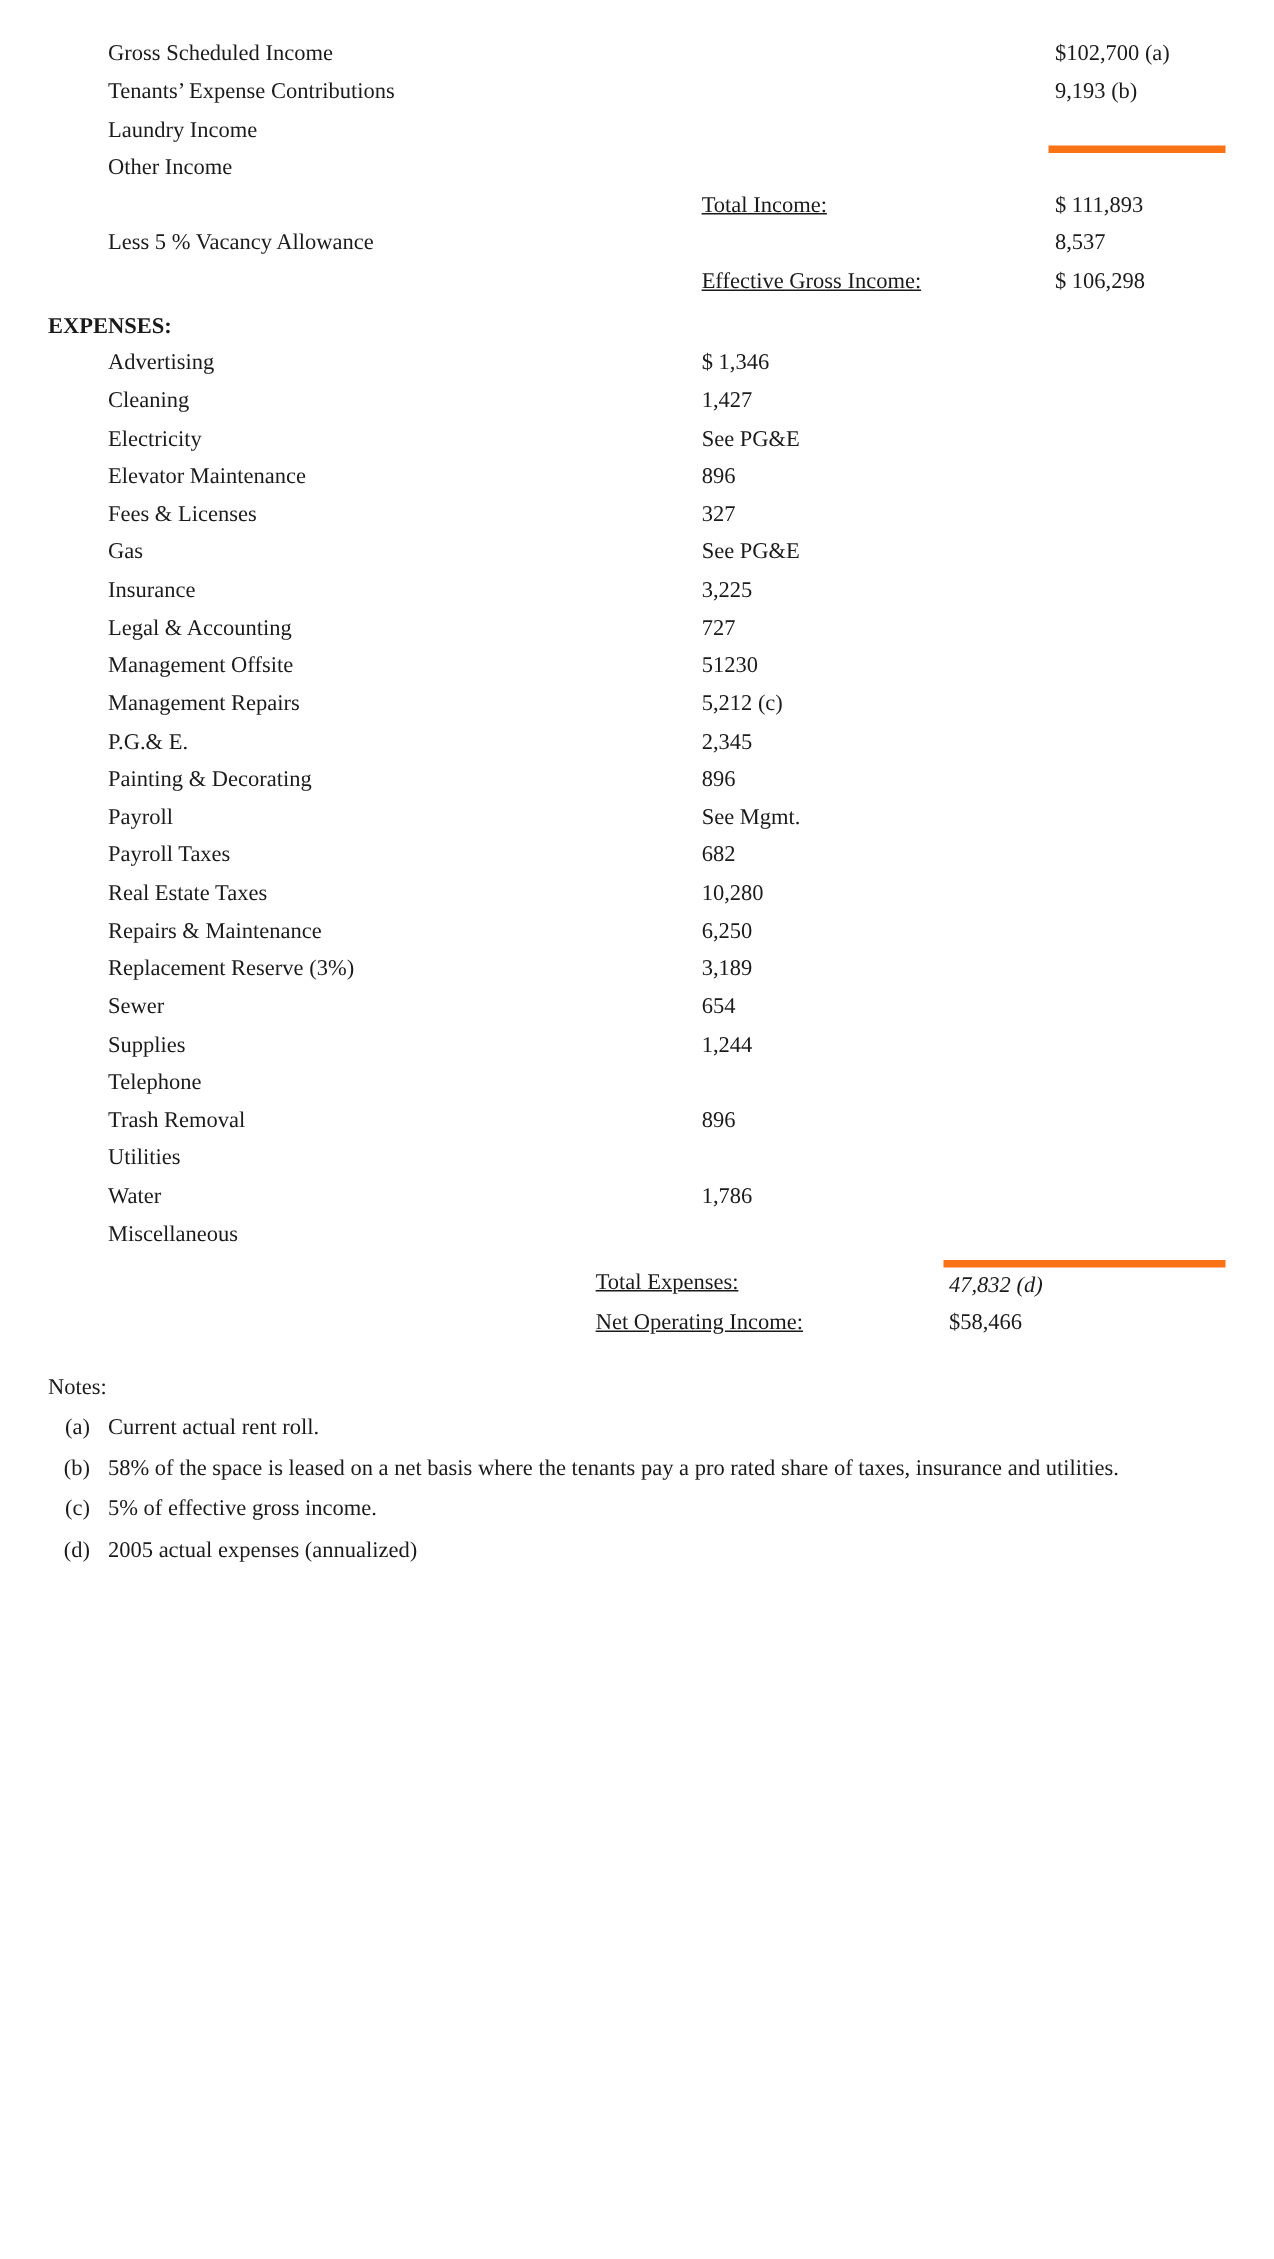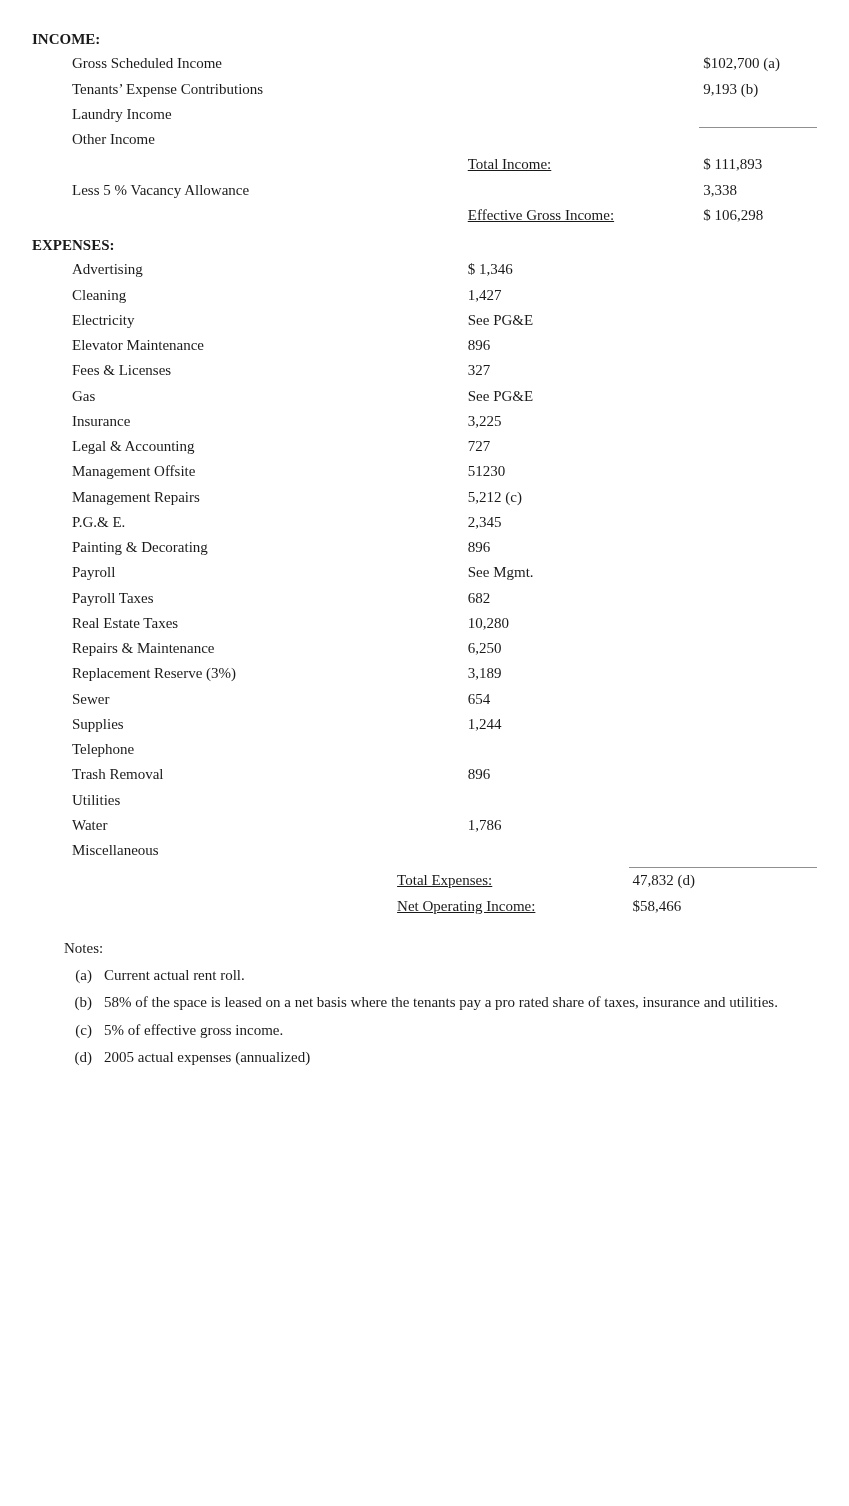--- a/index.html
+++ b/index.html
@@ -20,33 +20,33 @@
       width: 100%;
       border-collapse: collapse;
     }
     td {
       padding: 1px 4px;
       vertical-align: top;
     }
     .label-col { width: 55%; padding-left: 40px; }
     .underline { text-decoration: underline; }
     .overline-cell {
-      border-top: 1px solid #f97316;
-    }
-    .notes-section { margin-top: 18px; margin-left: 32px; }
+      border-top: 5px solid #f97316;
+      font-style: italic;
+    }
+    .notes-section { margin-top: 18px; }
     .note-item { display: flex; gap: 12px; margin-top: 4px; }
     .note-label { min-width: 28px; text-align: right; }
     .note-text { flex: 1; }
     .right { text-align: left; }
   </style>
 </head>
 <body>
 
 <div>
-  <div class="section-header">INCOME:</div>
 
   <table class="income-table">
     <colgroup>
       <col style="width:46%">
       <col style="width:30%">
       <col style="width:24%">
     </colgroup>
     <tbody>
       <tr>
         <td class="label-col">Gross Scheduled Income</td>
@@ -71,21 +71,21 @@
       <tr>
         <td></td>
         <td class="right">
           <span class="underline">Total Income:</span>
         </td>
         <td class="right">$ 111,893</td>
       </tr>
       <tr>
         <td class="label-col">Less 5 % Vacancy Allowance</td>
         <td></td>
-        <td class="right">3,338</td>
+        <td class="right">8,537</td>
       </tr>
       <tr>
         <td></td>
         <td class="right">
           <span class="underline">Effective Gross Income:</span>
         </td>
         <td class="right">$ 106,298</td>
       </tr>
     </tbody>
   </table>

